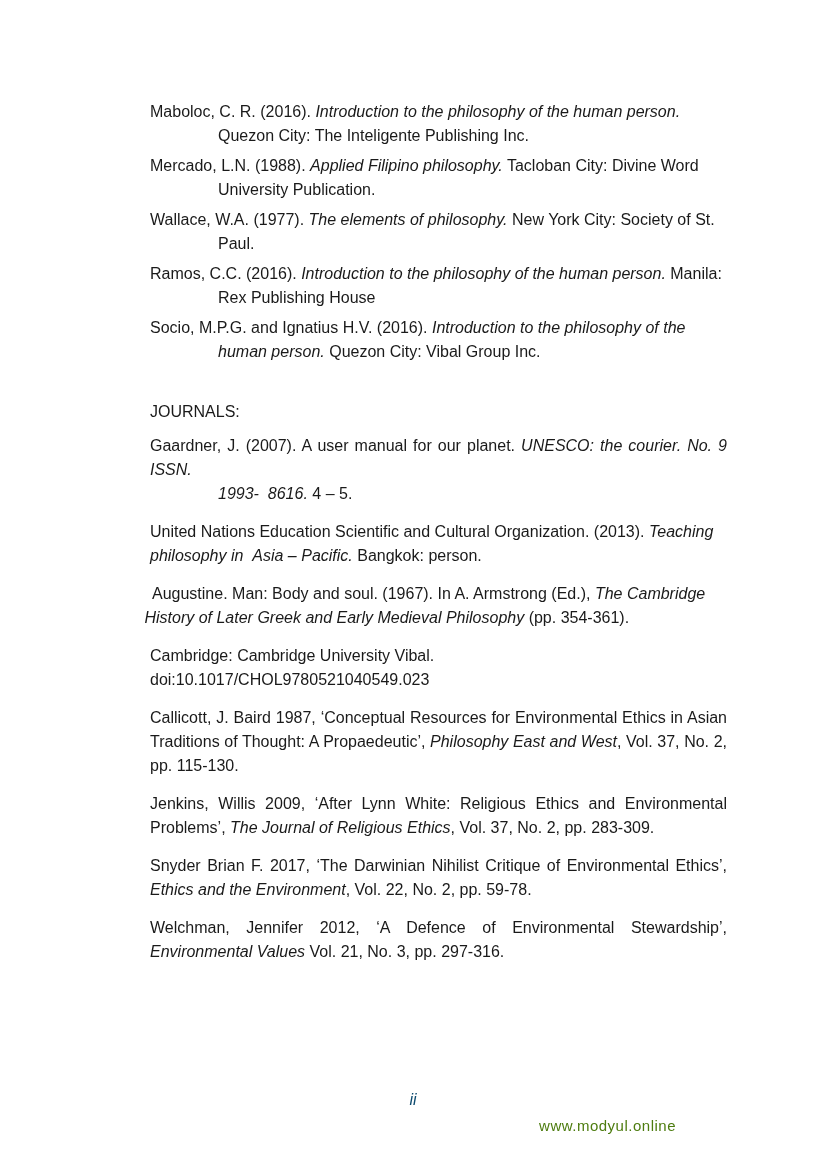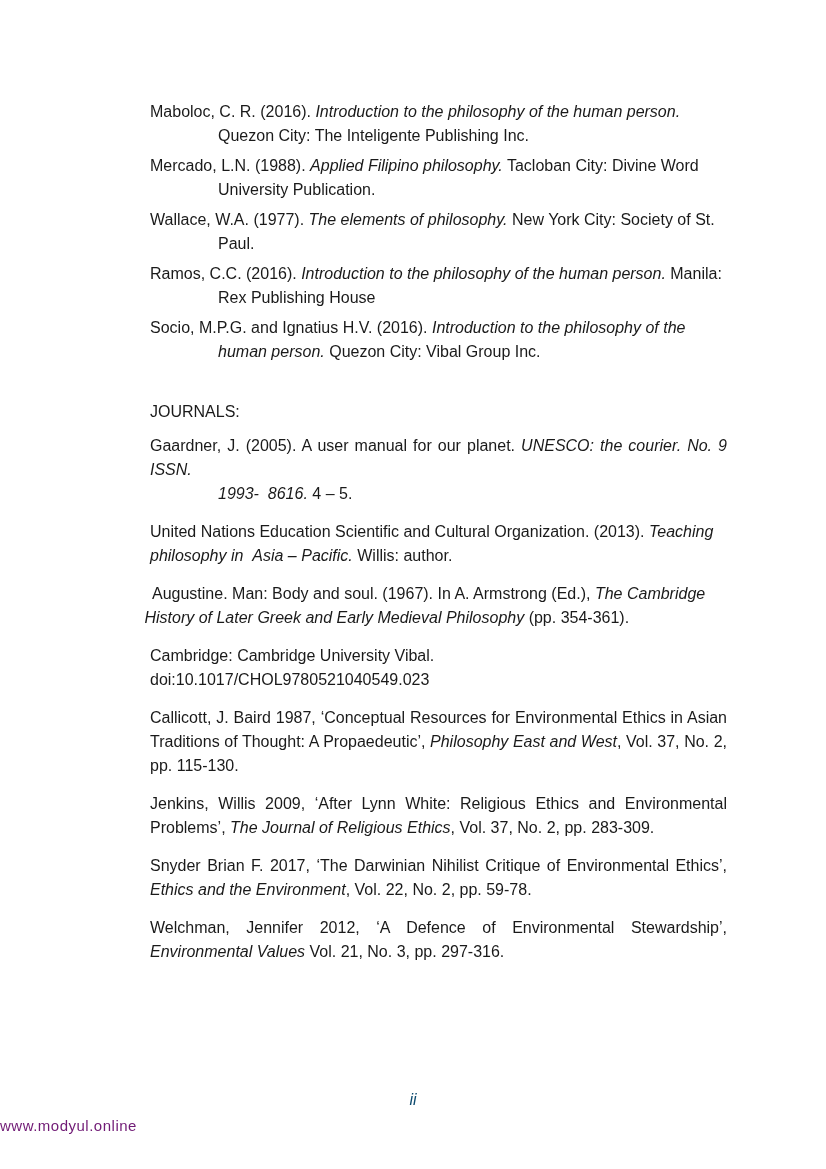--- a/index.html
+++ b/index.html
@@ -57,23 +57,23 @@
     width: 826px;
     text-align: center;
     font-style: italic;
     color: #0c4a6e;
   }
   .watermark {
     position: absolute;
     top: 1114px;
     left: 0;
     width: 676px;
-    text-align: left;
+    text-align: right;
     font-size: 15px;
-    color: #701a75;
+    color: #4d7c0f;
     letter-spacing: 0.5px;
   }
 </style>
 </head>
 <body>
 
 <div class="page">
   <div class="content">
 
     <div class="books">
@@ -91,25 +91,25 @@
         </div>
         <div class="entry">
           <p class="para hanging"><span>Socio, M.P.G. and Ignatius H.V. (2016). </span><span class="it">Introduction to the philosophy of the human person.</span><span> Quezon City: Vibal Group Inc.</span></p>
         </div>
       </div>
 
     <div class="section-heading">JOURNALS:</div>
 
     <div class="journals">
         <div class="entry">
-          <p class="para justify"><span>Gaardner, J. (2005). A user manual for our planet. </span><span class="it">UNESCO: the courier. No. 9 ISSN.</span></p>
+          <p class="para justify"><span>Gaardner, J. (2007). A user manual for our planet. </span><span class="it">UNESCO: the courier. No. 9 ISSN.</span></p>
           <p class="para indent68"><span class="it">1993-&nbsp; 8616.</span><span> 4 – 5.</span></p>
         </div>
         <div class="entry">
-          <p class="para"><span>United Nations Education Scientific and Cultural Organization. (2013). </span><span class="it">Teaching philosophy in &nbsp;Asia – Pacific.</span><span> Willis: author.</span></p>
+          <p class="para"><span>United Nations Education Scientific and Cultural Organization. (2013). </span><span class="it">Teaching philosophy in &nbsp;Asia – Pacific.</span><span> Bangkok: person.</span></p>
         </div>
         <div class="entry">
           <p class="para outdent"><span>Augustine. Man: Body and soul. (1967). In A. Armstrong (Ed.), </span><span class="it">The Cambridge &nbsp;History of Later Greek and Early Medieval Philosophy</span><span> (pp. 354-361).</span></p>
         </div>
         <div class="entry">
           <p class="para"><span>Cambridge: Cambridge University Vibal.</span></p>
           <p class="para"><span>doi:10.1017/CHOL9780521040549.023</span></p>
         </div>
         <div class="entry">
           <p class="para justify"><span>Callicott, J. Baird 1987, ‘Conceptual Resources for Environmental Ethics in Asian Traditions of Thought: A Propaedeutic’, </span><span class="it">Philosophy East and West</span><span>, Vol. 37, No. 2, pp. 115-130.</span></p>

